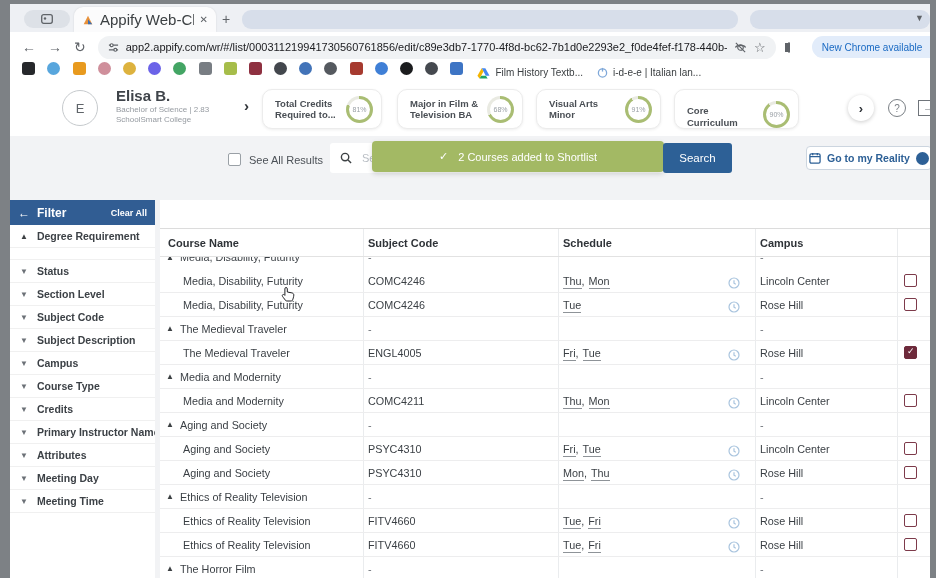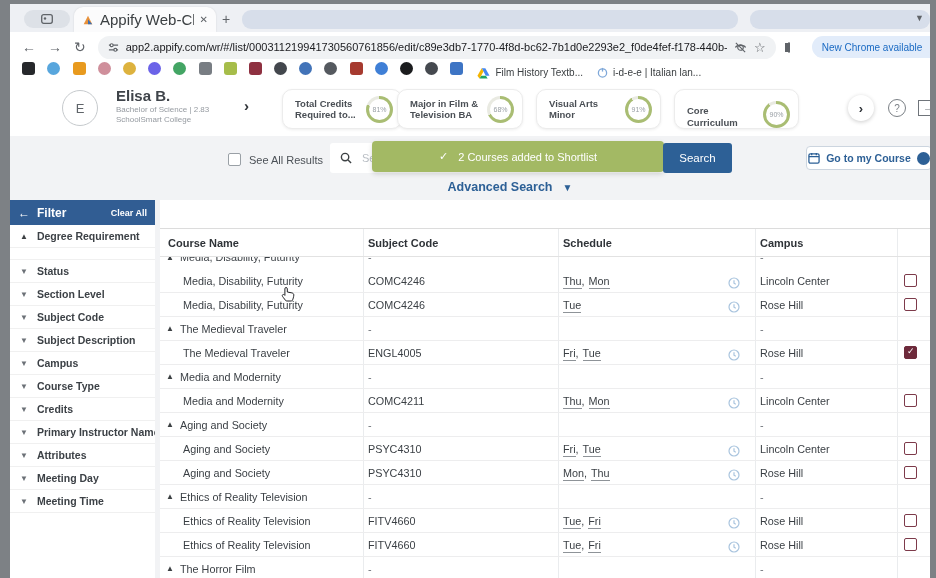--- a/index.html
+++ b/index.html
@@ -195,21 +195,21 @@
     <div class="abs avatar">
         <span>E</span>
       </div>
     <div class="abs stu-name">Elisa B.</div>
     <div class="abs stu-sub">
       <div>Bachelor of Science | 2.83</div>
       <div>SchoolSmart College</div>
     </div>
     <div class="abs hdr-chev">›</div>
     <div id="cards">
-        <div class="abs card" style="left: 252px; width: 120px; margin-left: 20px;">
+        <div class="abs card" style="left: 252px; width: 120px;">
           <div class="card-label">Total Credits Required to...</div>
           <div class="ring" style="background: conic-gradient(rgb(169, 189, 115) 291.6deg, rgb(233, 234, 226) 0deg);">
             <span>81%</span>
           </div>
         </div>
         <div class="abs card" style="left: 387px; width: 126px;">
           <div class="card-label">Major in Film &amp; Television BA</div>
           <div class="ring" style="background: conic-gradient(rgb(169, 189, 115) 244.8deg, rgb(233, 234, 226) 0deg);">
             <span>68%</span>
           </div>
@@ -249,25 +249,22 @@
     <div class="abs toast">
       <span>✓</span>
       <span>2 Courses added to Shortlist</span>
     </div>
     <button class="abs search-btn">Search</button>
     <div class="abs planner-btn">
       <svg width="12" height="12" viewBox="0 0 13 13">
           <rect x="1" y="2" width="11" height="10" rx="1.5" fill="none" stroke="#2d6096" stroke-width="1.4"></rect>
           <path d="M1 5h11M4 1v2.5M9 1v2.5" stroke="#2d6096" stroke-width="1.4"></path>
         </svg>
-      <span>Go to my Course</span>
+      <span>Go to my Reality</span>
       <span class="planner-badge">5</span>
-    </div>
-    <div class="abs advanced">
-      <span>Advanced Search</span><i>▼</i>
     </div>
   </div>
 
   <div class="abs sidebar">
     <div class="sb-head">
       <span class="back">←</span>
       <span class="ttl">Filter</span>
       <span class="clr">Clear All</span>
     </div>
     <div id="sb-items">

